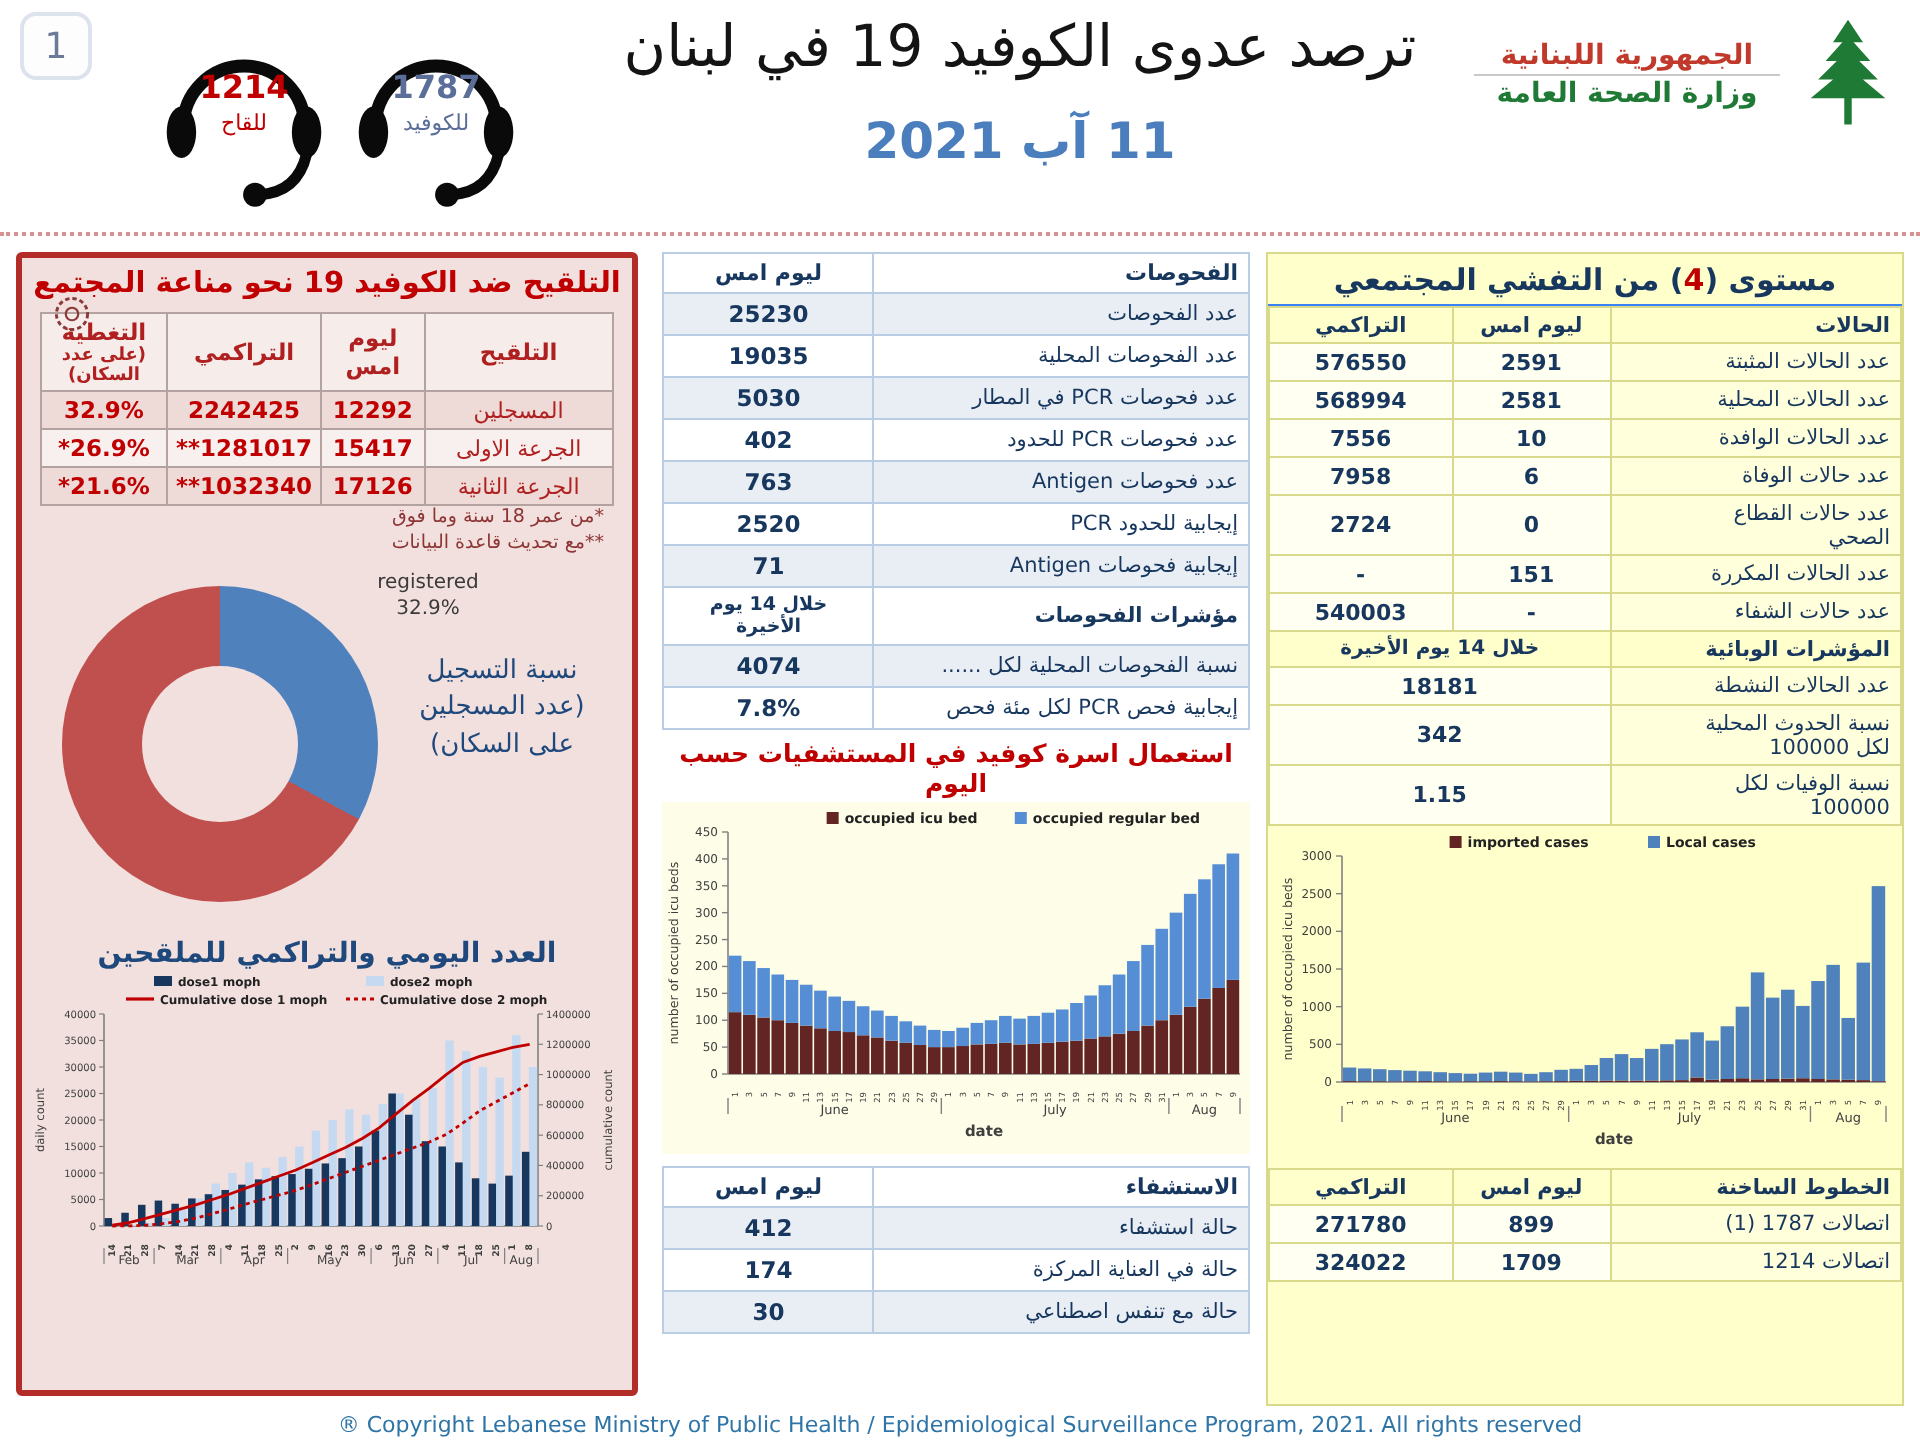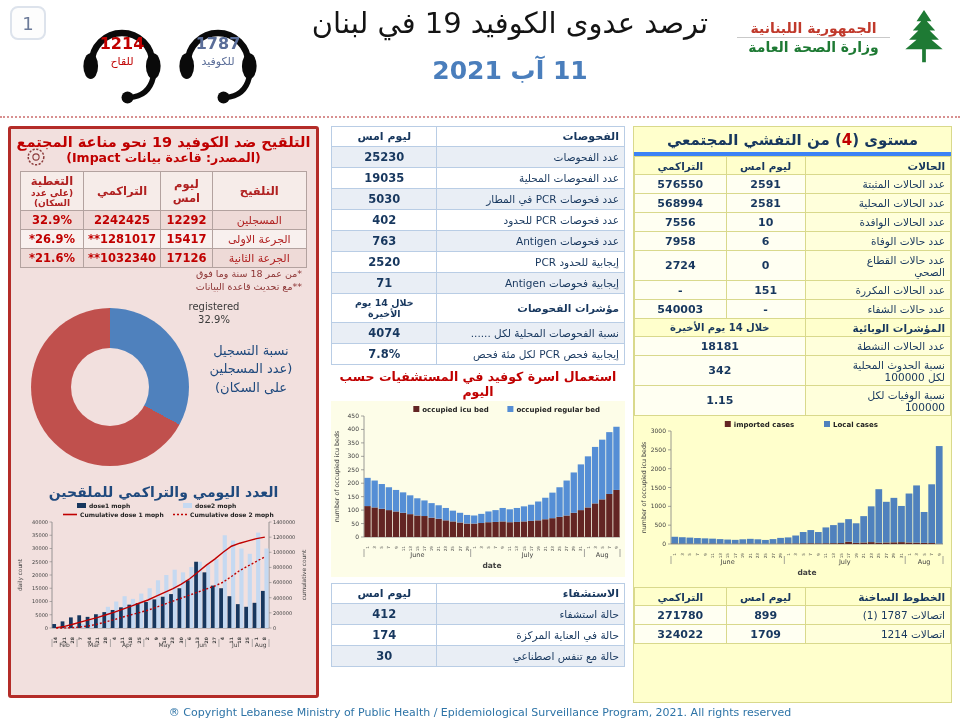--- a/index.html
+++ b/index.html
@@ -55,21 +55,21 @@
   .blue-table td.lab { text-align:right; }
   .blue-table td.num { text-align:center; font-weight:bold; font-size:11.5px; direction:ltr;margin-left:26px; }
   .blue-table tr.alt td { background:#e9eef5; }
   .blue-table tr.sub td { font-weight:bold; background:#fff; }
   .mid-chart-title { margin-top:4px; text-align:center; color:#c00000; font-weight:bold; font-size:12.5px; direction:rtl; }
   .beds-chart { background:#fdfde8; display:block; margin-top:2px; }
   .hosp-table { margin-top:6px; }
 
   
   .right-panel { position:absolute; left:633px; top:126px; width:319px; height:577px; background:#ffffcc; border:1px solid #d9d98c; }
-  .rp-title { text-align:center; padding:4px 0 3px; font-weight:bold; font-size:15px; color:#17375e; direction:rtl; border-bottom:4px solid #3b82f6; }
+  .rp-title { text-align:center; padding:4px 0 3px; font-weight:bold; font-size:15px; color:#17375e; direction:rtl; border-bottom:1px solid #3b82f6; }
   .rp-title .lvl { color:#c00000; }
   table.yellow-table { width:100%; border-collapse:collapse; direction:rtl; font-size:10.5px; color:#17375e; }
   .yellow-table td, .yellow-table th { border:1px solid #d9d98c; padding:2.5px 5px; }
   .yellow-table th { font-weight:bold; background:#ffffcc; }
   .yellow-table th.lab { text-align:right; }
   .yellow-table th.c, .yellow-table td.c { text-align:center; }
   .yellow-table td.lab { text-align:right; background:#ffffdb;padding-left:36px; }
   .yellow-table td.num { text-align:center; font-weight:bold; direction:ltr; background:#fffff2; font-size:11px; }
   .yellow-table tr.sub td { font-weight:bold; background:#ffffcc; }
   .rp-chart-title { text-align:center; color:#1f497d; font-weight:bold; font-size:13px; direction:rtl; margin:5px 0 1px; }
@@ -124,21 +124,20 @@
     </div>
   </div>
 
   <div class="left-panel">
     <div class="lp-title1">التلقيح ضد الكوفيد 19  نحو مناعة المجتمع</div>
     <div class="lp-title2">
       <svg class="virus-badge" viewBox="0 0 24 24">
         <circle cx="12" cy="12" r="8.5" fill="none" stroke="#8b3a3a" stroke-width="1.6" stroke-dasharray="2.4,1.6"></circle>
         <circle cx="12" cy="12" r="3.4" fill="none" stroke="#8b3a3a" stroke-width="1.2"></circle>
       </svg>
-      <span>(المصدر: قاعدة بيانات Impact)</span>
     </div>
 
     <table class="lp-table">
       <tbody>
           <tr>
         <th style="width:33%">التلقيح</th>
         <th style="width:18%">ليوم امس</th>
         <th style="width:27%">التراكمي</th>
         <th style="width:22%">
           <div>التغطية</div>

